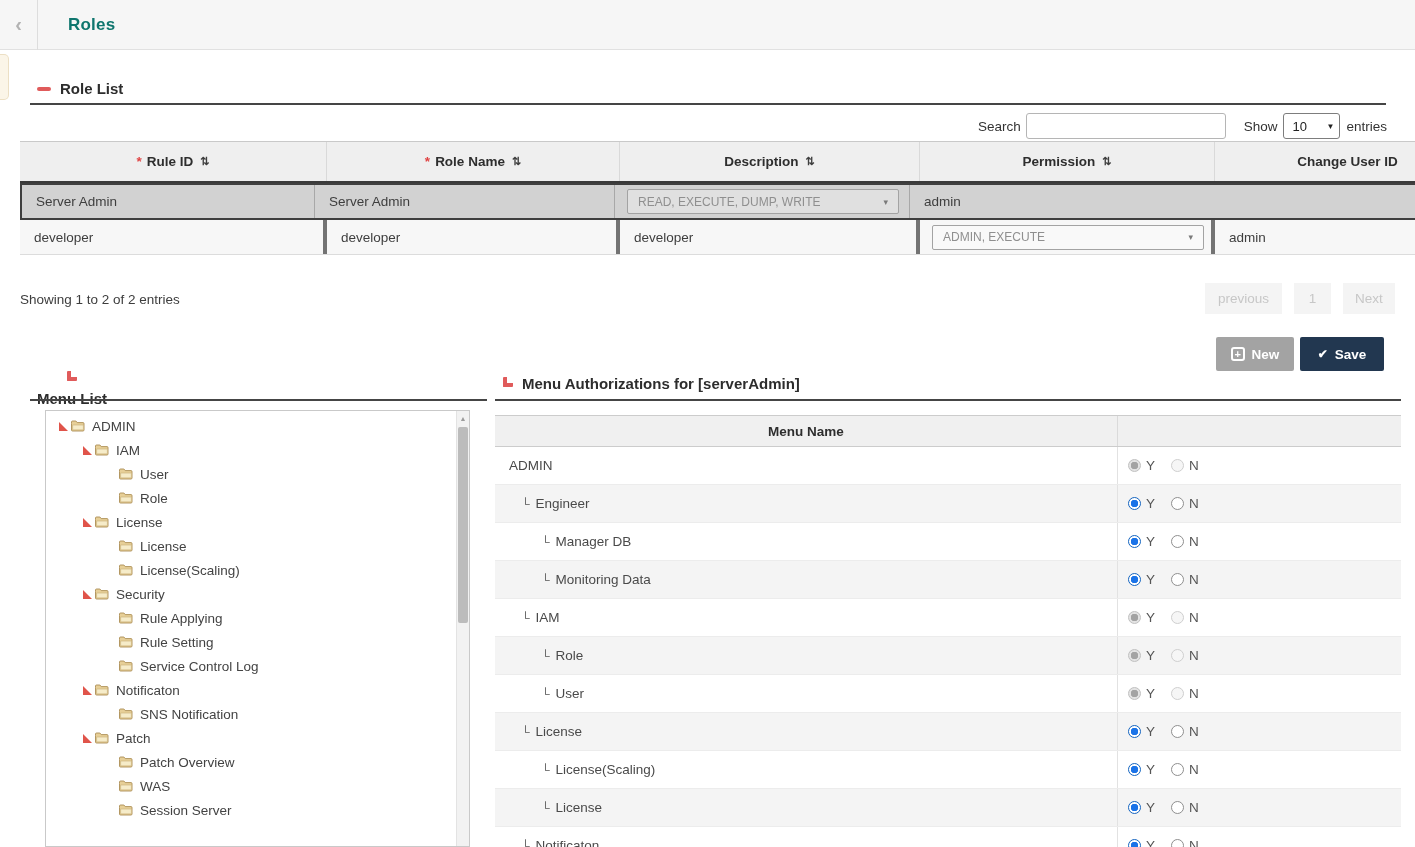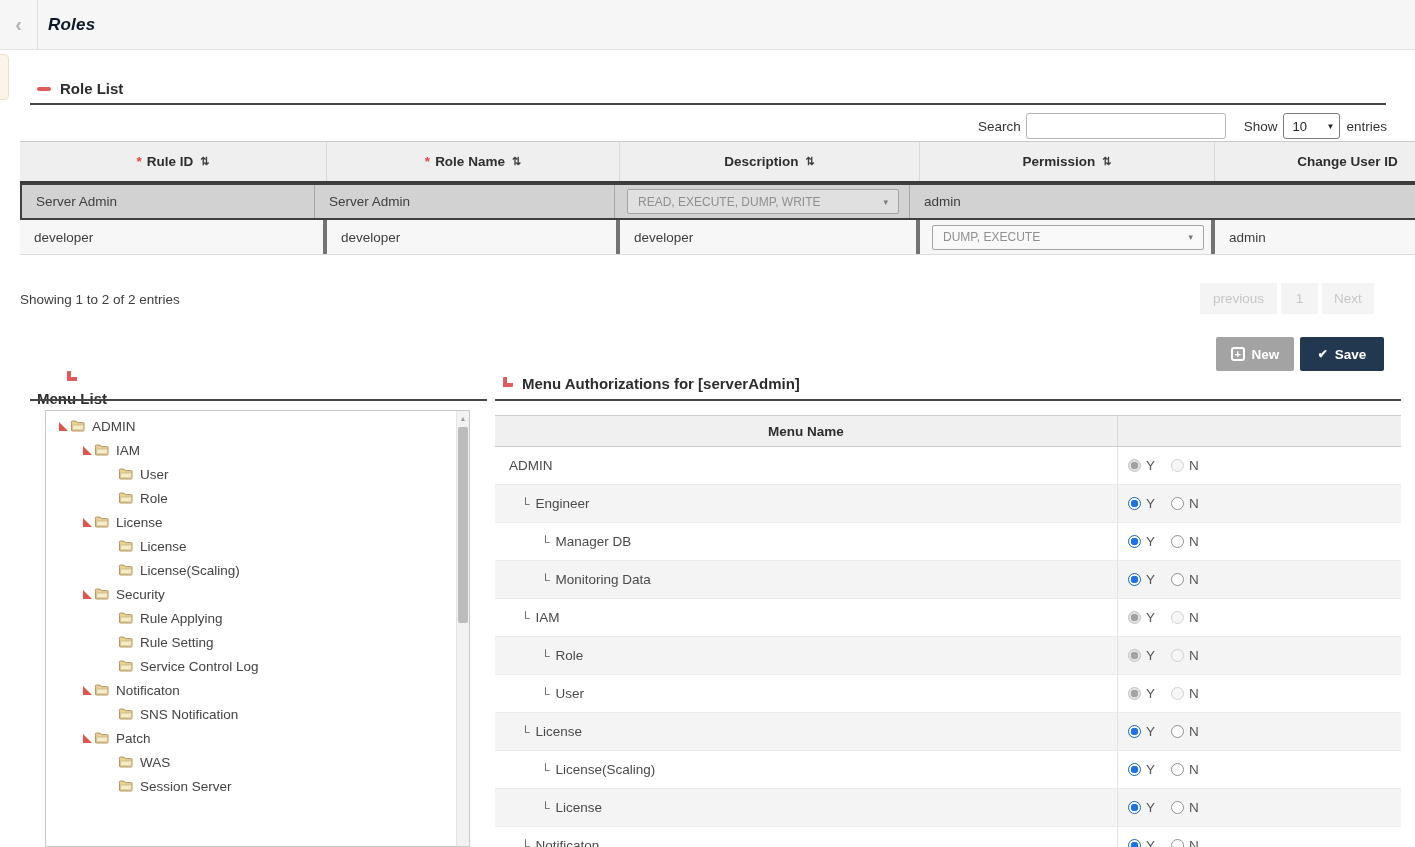--- a/index.html
+++ b/index.html
@@ -2,21 +2,21 @@
 <html><head>
 <meta charset="utf-8">
 <style>
   * { margin:0; padding:0; box-sizing:border-box; font-family:"Liberation Sans", sans-serif; }
   html,body { width:1415px; height:847px; }
   .page { position:relative; width:1415px; height:847px; overflow:hidden; background:#ffffff; }
 
   
   .header { position:absolute; left:0; top:0; width:1415px; height:50px; background:#f6f6f6; border-bottom:1px solid #e1e1e1; display:flex; align-items:center; }
   .back { width:38px; height:50px; border-right:1px solid #dddddd; display:flex; align-items:center; justify-content:center; color:#b3b3b3; font-size:20px; font-weight:bold; cursor:pointer; }
-  .htitle { margin-left:10px; font-size:17px; font-weight:bold; color:#0f172a; letter-spacing:.2px;font-style:italic; }
+  .htitle { margin-left:30px; font-size:17px; font-weight:bold; color:#0f766e; letter-spacing:.2px; }
   .drawer-tab { position:absolute; left:0; top:54px; width:9px; height:46px; background:#fbf5e8; border:1px solid #ecdfc4; border-left:none; border-radius:0 5px 5px 0; }
 
   
   .sec-head { position:absolute; display:flex; align-items:center; gap:9px; font-size:15px; font-weight:bold; color:#2d2d2d; }
   .dash-ic { width:14px; height:4px; border-radius:2px; background:#e05b5b; }
   .corner-ic { width:10px; height:10px; border-left:4px solid #e05b5b; border-bottom:4px solid #e05b5b; border-radius:1px; margin-top:-4px; }
   .rule { position:absolute; height:2px; background:#454545; }
   #rule-role { left:30px; top:103px; width:1356px; }
   #rule-menulist { left:30px; top:399px; width:457px; }
   #rule-menuauth { left:495px; top:399px; width:906px; }
@@ -43,21 +43,21 @@
   .row-sel { height:37px; background:#d2d2d2; border:2px solid #3f3f3f; }
   .row-sel .rt-cell { border-right:1px solid #a8a8a8; }
   .row-norm { height:35px; background:#f7f7f7; border-bottom:1px solid #dcdcdc; }
   .row-norm .rt-cell { border-right:4px solid #737373; }
   .rt-cell { display:flex; align-items:center; padding-left:14px; }
   .rt-cell:last-child { border-right:none !important; }
   .perm-select { width:272px; height:25px; border:1px solid #a3a3a3; border-radius:2px; background:rgba(255,255,255,.32); display:flex; align-items:center; justify-content:space-between; padding:0 10px; color:#8f8f8f; font-size:12px; cursor:pointer; margin-left:-2px; }
   .perm-caret { font-size:9px; color:#7a7a7a; }
 
   .showing { position:absolute; left:20px; top:292px; font-size:13.5px; color:#3d3d3d; }
-  .pager { position:absolute; top:283px; right:41px; display:flex; gap:4px; }
+  .pager { position:absolute; top:283px; right:20px; display:flex; gap:12px; }
   .pbtn { height:31px; background:#f4f4f4; color:#c7c7c7; font-size:13.5px; display:flex; align-items:center; justify-content:center; cursor:pointer; }
   .p-prev{width:77px;} .p-num{width:37px;} .p-next{width:52px;}
 
   
   .actions { position:absolute; top:337px; right:31px; display:flex; gap:6px; }
   .btn { height:34px; display:flex; align-items:center; justify-content:center; gap:7px; color:#fff; font-size:13.5px; font-weight:bold; border-radius:2px; cursor:pointer; }
   .btn-new { width:78px; background:#a3a3a3; }
   .btn-save { width:84px; background:#223750; }
   .plus-box { width:14px; height:14px; border:2px solid #fff; border-radius:3px; display:flex; align-items:center; justify-content:center; font-size:11px; line-height:10px; font-weight:bold; }
   .check-ic { font-size:12px; }
@@ -157,21 +157,21 @@
       </div>
       <div class="rt-cell c5">admin</div>
     </div>
 
     <div class="rt-row row-norm">
       <div class="rt-cell c1">developer</div>
       <div class="rt-cell c2">developer</div>
       <div class="rt-cell c3">developer</div>
       <div class="rt-cell c4">
         <div class="perm-select">
-          <span>DUMP, EXECUTE</span>
+          <span>ADMIN, EXECUTE</span>
           <span class="perm-caret">▾</span>
         </div>
       </div>
       <div class="rt-cell c5">admin</div>
     </div>
   </div>
 
   <div class="showing">Showing 1 to 2 of 2 entries</div>
 
   <div class="pager">
@@ -371,20 +371,30 @@
         <span class="tlabel">Patch</span>
       </div>
       <div class="titem lv2">
         <span class="tri-box"></span>
         <span class="folder">
             <svg width="16" height="14" viewBox="0 0 16 14">
               <path d="M1.5 4.5 V3 a1 1 0 0 1 1-1 h3.4 l1.3 1.6 H13 a1 1 0 0 1 1 1 V11 a1 1 0 0 1 -1 1 H2.5 a1 1 0 0 1 -1 -1 Z" fill="#e7cf97" stroke="#ab8d55" stroke-width="0.9"></path>
               <path d="M2.6 6 h10.8 v4.9 H2.6 Z" fill="#f6ecc9" stroke="#cdb57e" stroke-width="0.7"></path>
             </svg>
           </span>
+        <span class="tlabel">Patch Overview</span>
+      </div>
+      <div class="titem lv2">
+        <span class="tri-box"></span>
+        <span class="folder">
+            <svg width="16" height="14" viewBox="0 0 16 14">
+              <path d="M1.5 4.5 V3 a1 1 0 0 1 1-1 h3.4 l1.3 1.6 H13 a1 1 0 0 1 1 1 V11 a1 1 0 0 1 -1 1 H2.5 a1 1 0 0 1 -1 -1 Z" fill="#e7cf97" stroke="#ab8d55" stroke-width="0.9"></path>
+              <path d="M2.6 6 h10.8 v4.9 H2.6 Z" fill="#f6ecc9" stroke="#cdb57e" stroke-width="0.7"></path>
+            </svg>
+          </span>
         <span class="tlabel">WAS</span>
       </div>
       <div class="titem lv2">
         <span class="tri-box"></span>
         <span class="folder">
             <svg width="16" height="14" viewBox="0 0 16 14">
               <path d="M1.5 4.5 V3 a1 1 0 0 1 1-1 h3.4 l1.3 1.6 H13 a1 1 0 0 1 1 1 V11 a1 1 0 0 1 -1 1 H2.5 a1 1 0 0 1 -1 -1 Z" fill="#e7cf97" stroke="#ab8d55" stroke-width="0.9"></path>
               <path d="M2.6 6 h10.8 v4.9 H2.6 Z" fill="#f6ecc9" stroke="#cdb57e" stroke-width="0.7"></path>
             </svg>
           </span>

